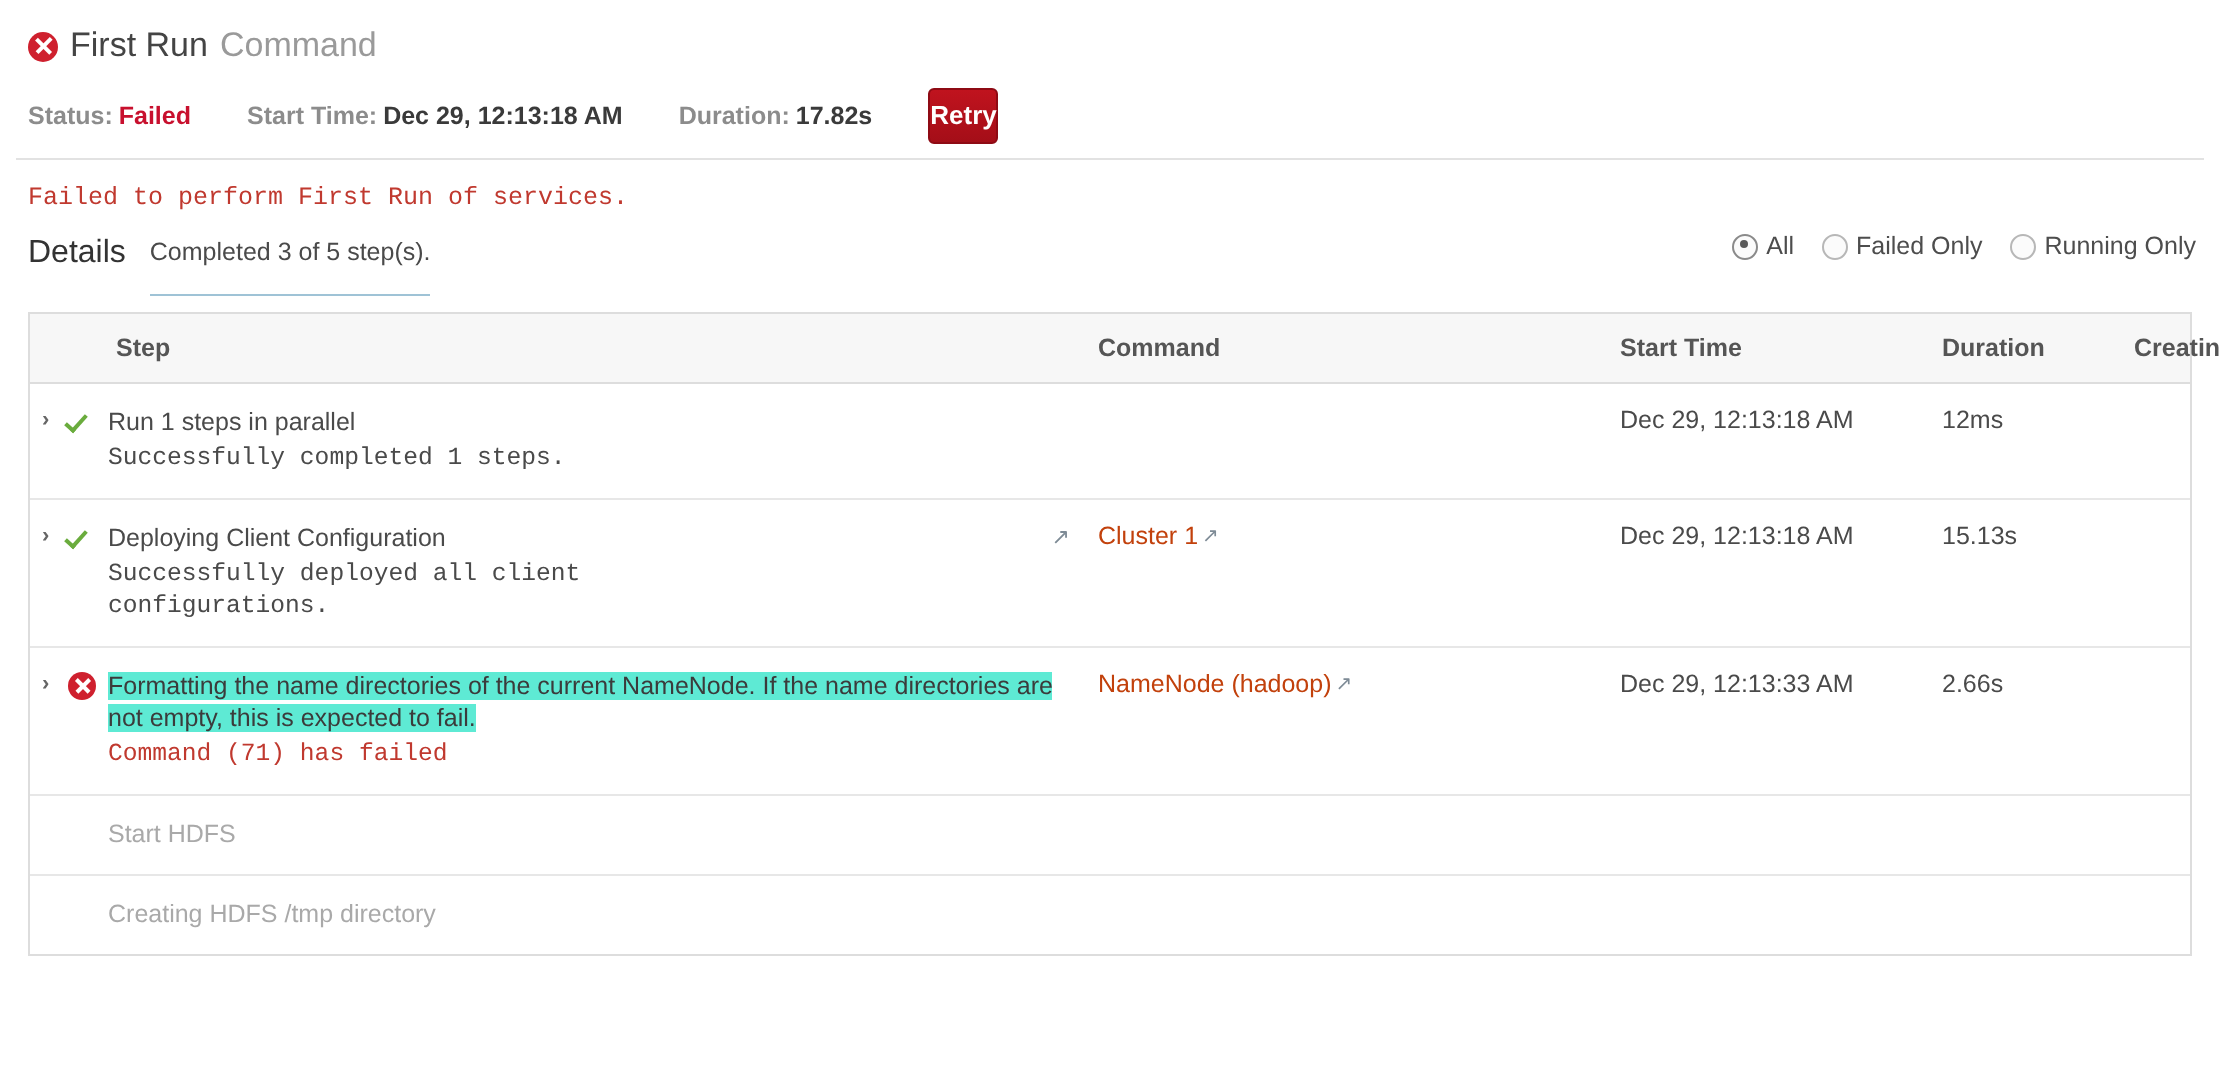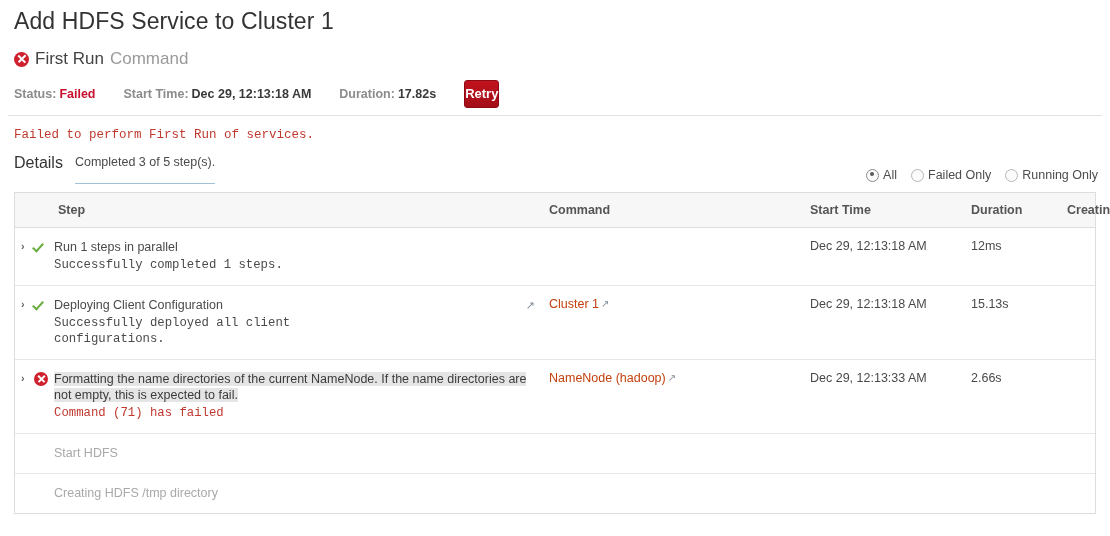--- a/index.html
+++ b/index.html
@@ -133,21 +133,21 @@
     font-size: 12.5px;
     color: #4a4a4a;
     border-bottom: 1px solid #9fc3d6;
     line-height: 16px;
     cursor: pointer;
     padding-bottom: 1px;
   }
   .filters {
     position: absolute;
     right: 4px;
-    bottom: 2px;
+    bottom: 18px;
     display: flex;
     align-items: center;
     font-size: 12.5px;
     color: #4d4d4d;
   }
   .radio-item {
     display: flex;
     align-items: center;
     margin-left: 14px;
     cursor: pointer;
@@ -222,21 +222,21 @@
     user-select: none;
   }
   .stat-ico { flex: 0 0 auto; width: 20px; padding-top: 1px; }
   .step-txt { flex: 1 1 auto; min-width: 0; }
   .step-title {
     font-size: 12.5px;
     color: #4a4a4a;
     line-height: 16px;
   }
   .step-title.sel {
-    background: #e5e5e5;
+    background: #5eead4;
     color: #3b3b3b;
     box-decoration-break: clone;
     -webkit-box-decoration-break: clone;
   }
   .step-title.muted { color: #a9a9a9; }
   .step-desc {
     font-family: "Liberation Mono", monospace;
     font-size: 12.3px;
     color: #4a4a4a;
     line-height: 16px;
@@ -265,21 +265,20 @@
     vertical-align: 1px;
   }
   .plain { color: #4a4a4a; }
   .pending td { padding-top: 10px; padding-bottom: 11px; }
 </style>
 </head>
 <body>
 
 <div class="page">
 
-  <h1 class="page-title">Add HDFS Service to Cluster 1</h1>
 
   <div class="cmd-line">
     <span class="icon-err big"></span>
     <span class="cmd-name">First Run</span>
     <span class="cmd-sub">Command</span>
   </div>
 
   <div class="status-bar">
     <span class="status-grp">
       <span class="status-lbl">Status:</span><span class="status-val fail">Failed</span>

